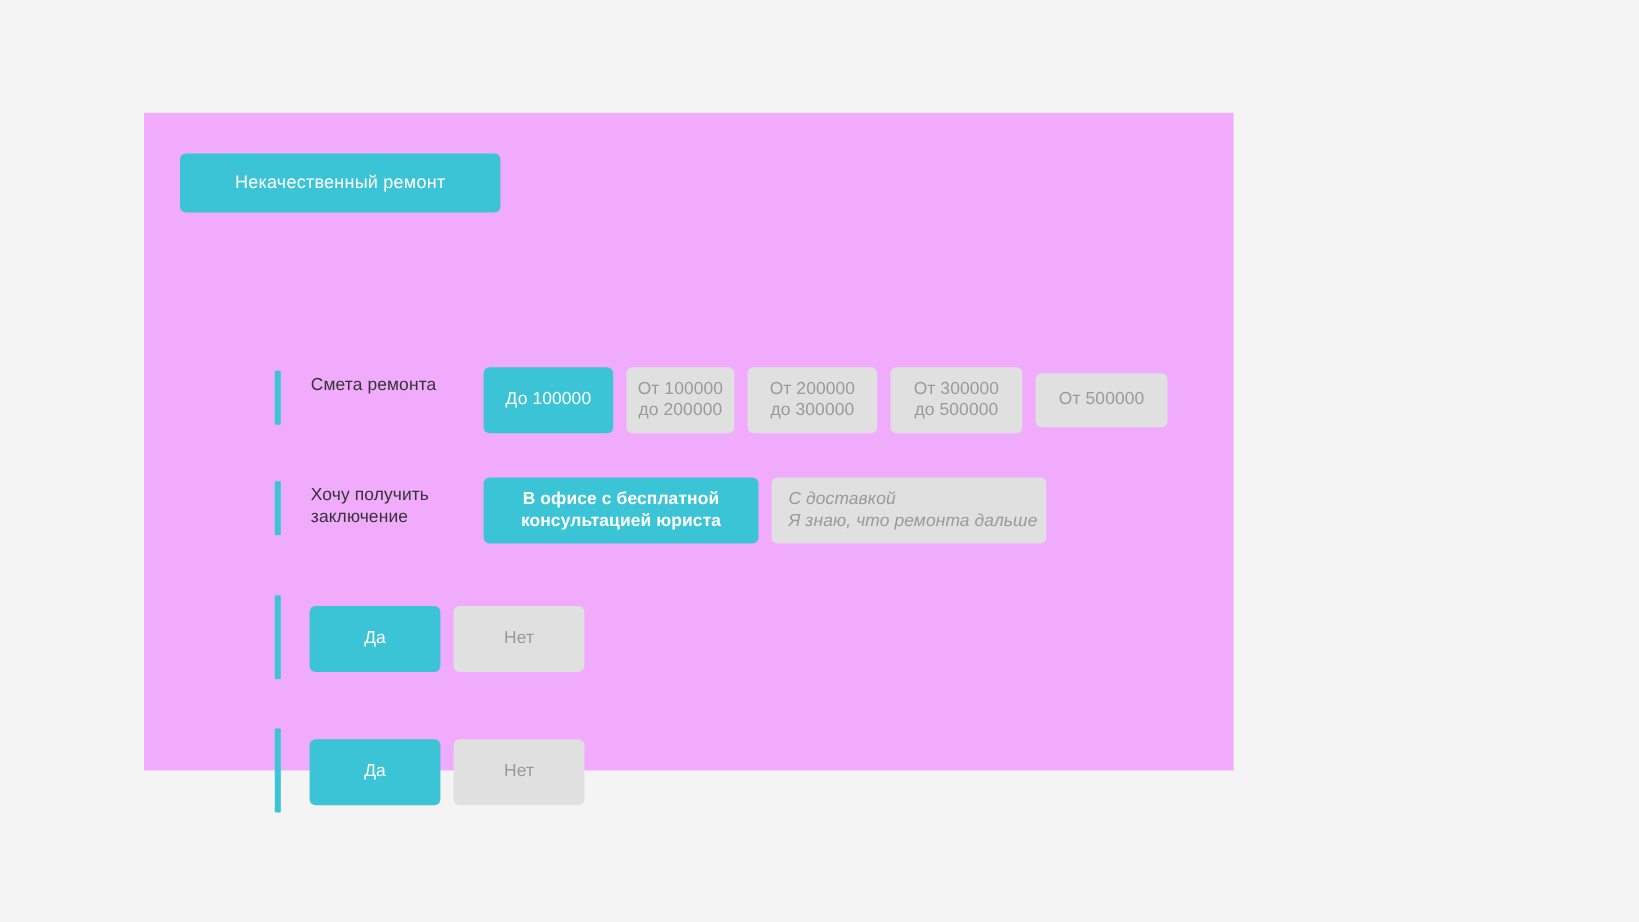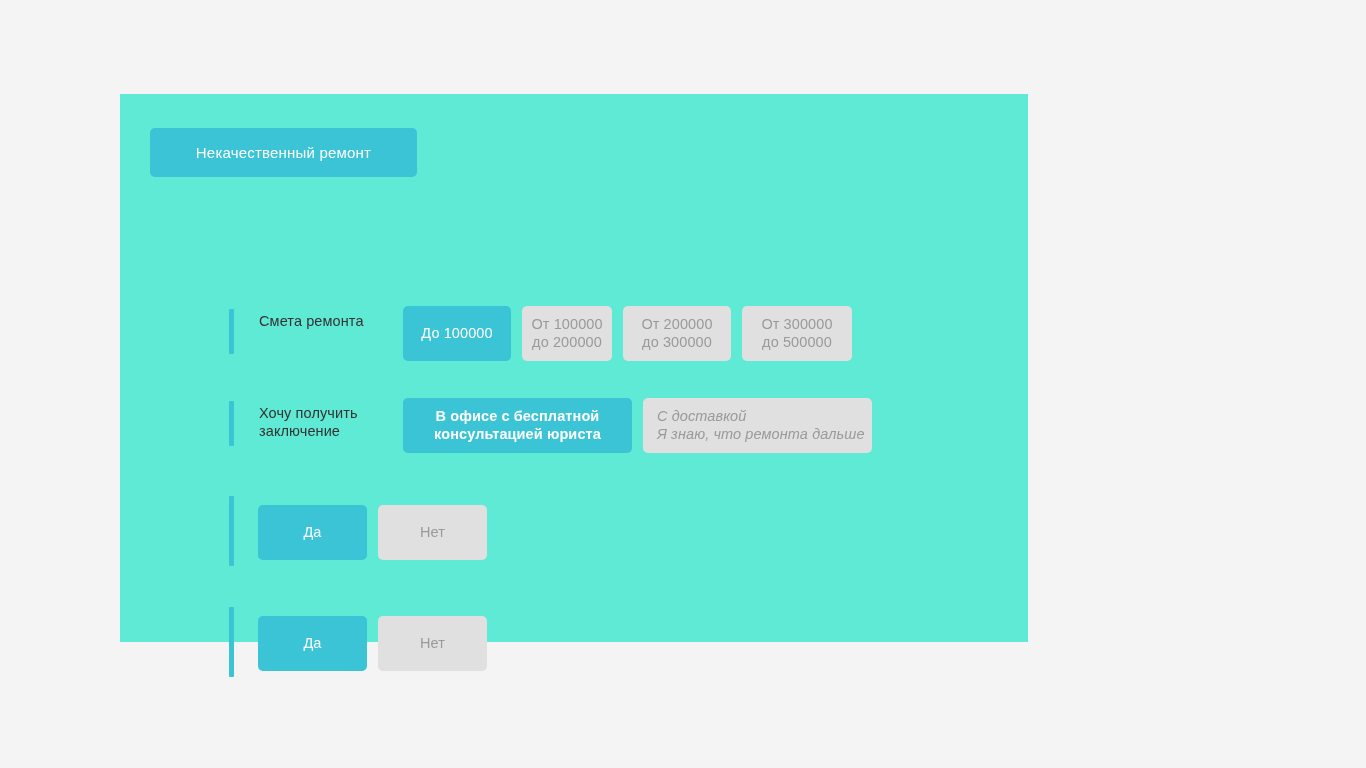--- a/index.html
+++ b/index.html
@@ -21,21 +21,21 @@
     height: 768px;
   }
 
   
   .panel {
     position: absolute;
     left: 120px;
     top: 94px;
     width: 908px;
     height: 548px;
-    background: #5eead4;
+    background: #f0abfc;
   }
 
   
   .category-button {
     position: absolute;
     left: 30px;
     top: 34px;
     width: 267px;
     height: 49px;
     background: #3bc3d6;
@@ -189,20 +189,23 @@
                 <span class="line">до 200000</span>
               </button>
               <button class="opt opt-2 h2" aria-pressed="false">
                 <span class="line">От 200000</span>
                 <span class="line">до 300000</span>
               </button>
               <button class="opt opt-3 h2" aria-pressed="false">
                 <span class="line">От 300000</span>
                 <span class="line">до 500000</span>
               </button>
+              <button class="opt opt-4 h1" aria-pressed="false">
+                <span class="line">От 500000</span>
+              </button>
             </div>
           </div>
         </div>
         <div class="row" id="row-conclusion">
           <div class="row-inner">
             <div class="accent-bar"></div>
             <div class="row-label">Хочу получить заключение</div>
             <div class="options">
               <button class="opt opt-0 h2 selected" aria-pressed="true">
                 <span class="line">В офисе с бесплатной</span>

